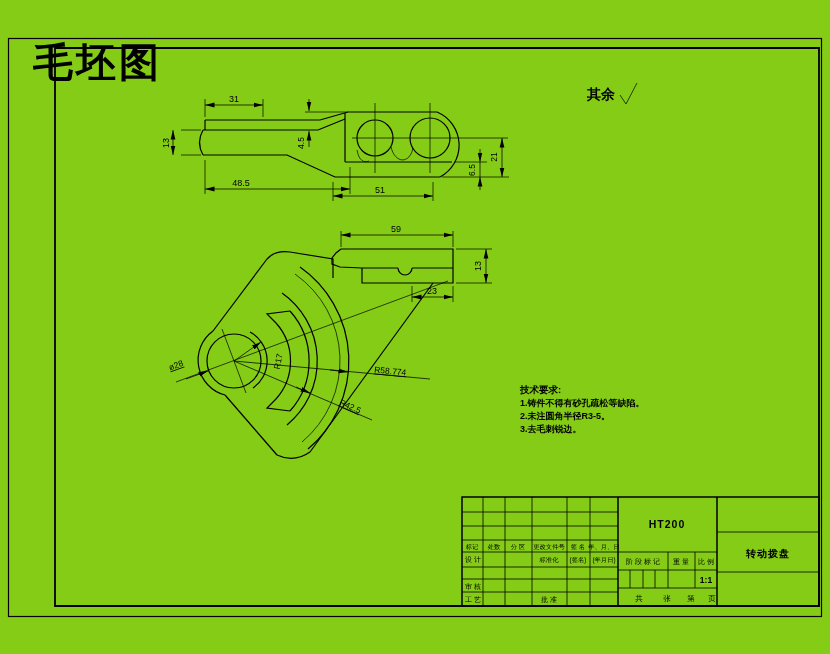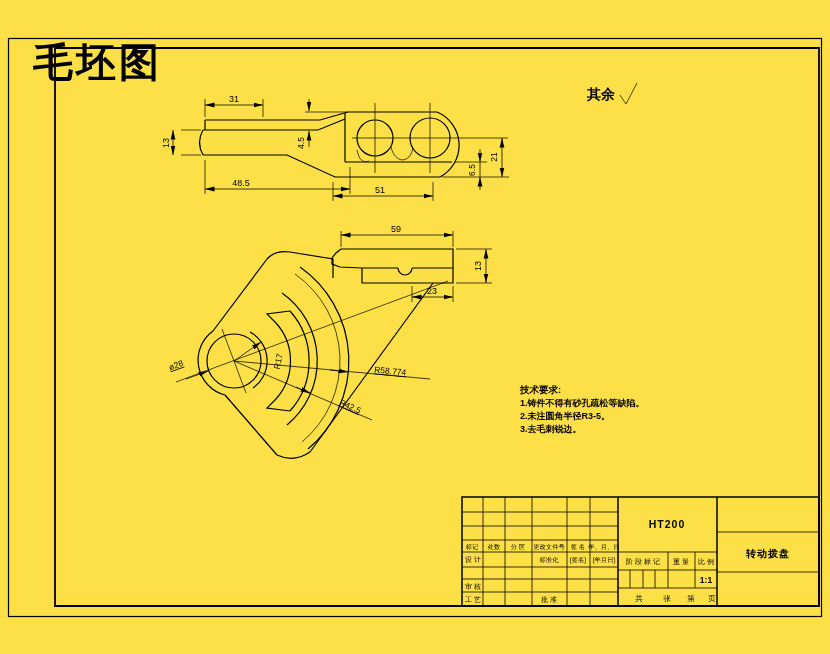--- a/index.html
+++ b/index.html
@@ -1,17 +1,17 @@
 <!DOCTYPE html>
 <html><head>
 <meta charset="utf-8">
 <style>
   html,body{margin:0;padding:0;background:#e8e8e8;}
   .stage{
-    position:relative;width:830px;height:654px;background:#fde047;
+    position:relative;width:830px;height:654px;background:#84cc16;
     font-family:"Liberation Sans",sans-serif;overflow:hidden;
   }
   svg text{fill:#000;font-family:"Liberation Sans",sans-serif;}
   .out{stroke:#000;stroke-width:1.2;fill:none;}
   .thin{stroke:#000;stroke-width:0.7;fill:none;}
   .dim{stroke:#000;stroke-width:0.75;fill:none;}
   .tb{stroke:#000;stroke-width:0.8;fill:none;}
   .tbk{stroke:#000;stroke-width:1.5;fill:none;}
   .dt{font-size:9px;}
   .dts{font-size:8.5px;}

